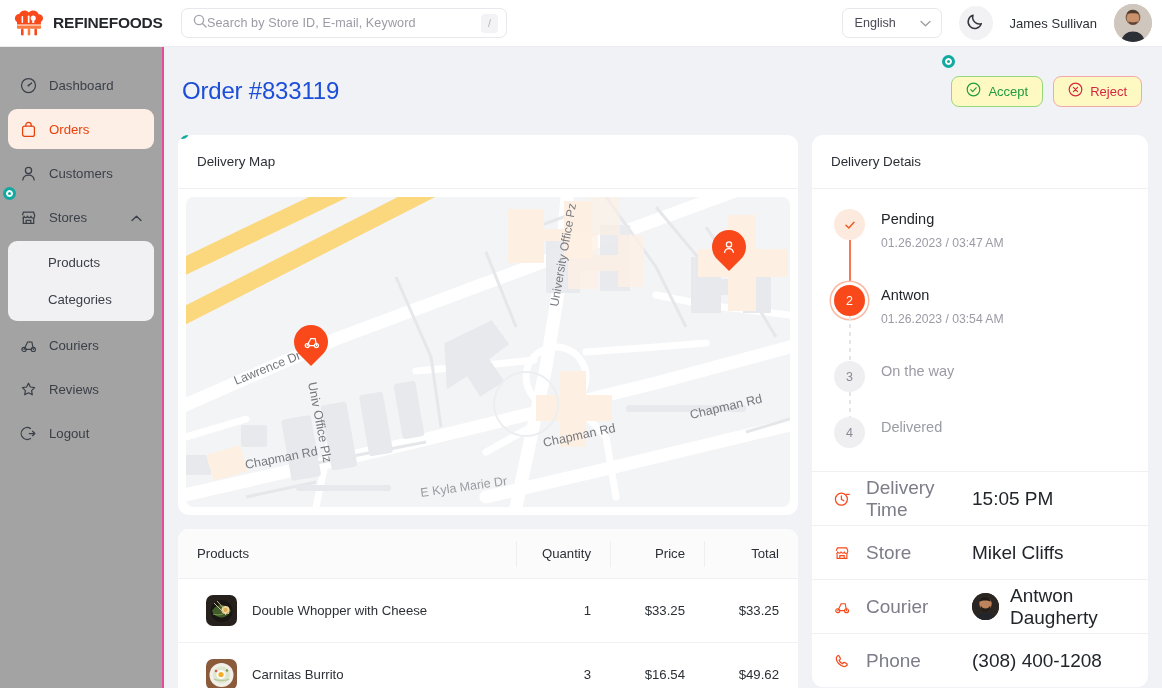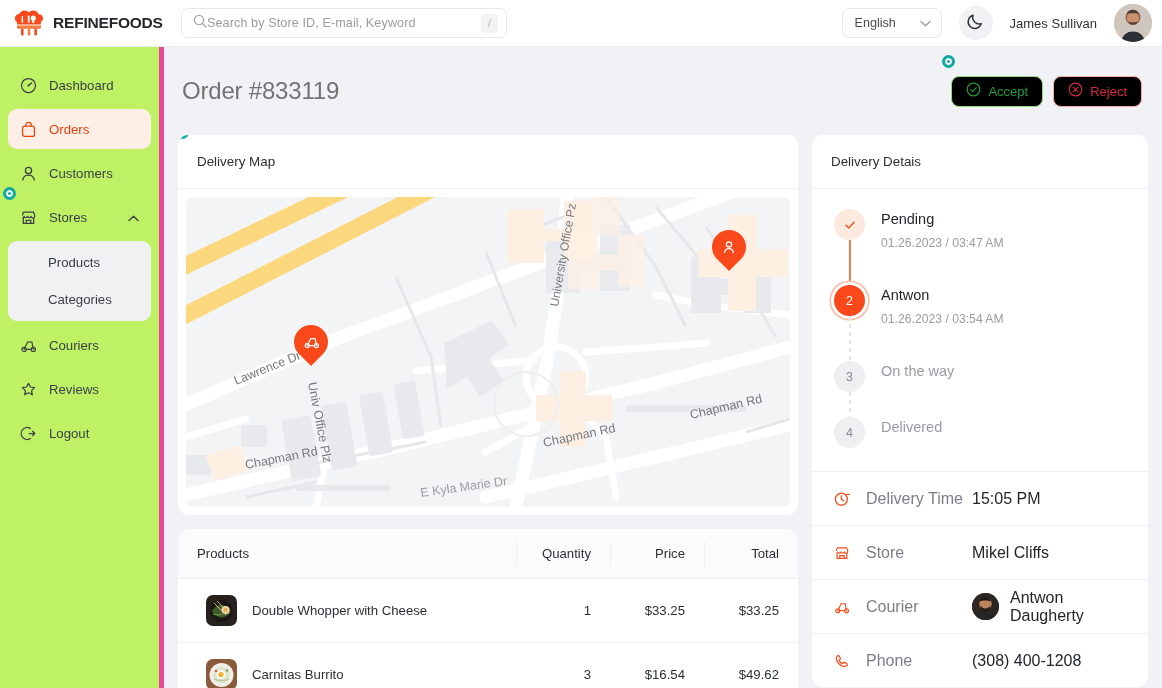--- a/index.html
+++ b/index.html
@@ -59,22 +59,22 @@
     width: 38px; height: 38px; border-radius: 50%; overflow: hidden;
     background: #d7cfc8; position: relative; flex: 0 0 auto;
   }
 
   
   .body { flex: 1; display: flex; min-height: 0; }
 
   
   .sidebar {
     width: 164px; min-width: 164px;
-    background: #bef264;
-    border-right: 5px solid #ec4899;
+    background: #a3a3a3;
+    border-right: 2px solid #ec4899;
     padding-top: 14px;
     position: relative;
   }
   .nav-item {
     height: 40px; margin: 4px 8px; border-radius: 9px;
     display: flex; align-items: center; gap: 12px;
     padding: 0 12px; font-size: 13.2px; color: #3b4048;
     position: relative;
   }
   .nav-item .ico { width: 17px; height: 17px; flex: 0 0 auto; display: flex; align-items: center; justify-content: center; }
@@ -94,24 +94,24 @@
   
   .main {
     flex: 1; min-width: 0; background: #f1f2f6;
     padding: 0 14px 0 14px;
     position: relative; overflow: hidden;
   }
   .page-head {
     height: 88px; display: flex; align-items: center;
     padding: 0 6px 0 4px; position: relative;
   }
-  .page-title { font-size: 24px; font-weight: 400; color: #737373; letter-spacing: -.2px; }
+  .page-title { font-size: 24px; font-weight: 400; color: #1d4ed8; letter-spacing: -.2px; }
   .head-actions { margin-left: auto; display: flex; gap: 10px; position: relative; }
   .btn {
-    height: 31px; border-radius: 8px; background: #000000;
+    height: 31px; border-radius: 8px; background: #fef9c3;
     display: flex; align-items: center; gap: 7px;
     padding: 0 14px; font-size: 13px;
   }
   .btn-accept { border: 1px solid #93d97c; color: #1f9c3c; }
   .btn-reject { border: 1px solid #f4a9a9; color: #d5283f; }
 
   .content { display: flex; gap: 14px; align-items: flex-start; }
   .col-left { width: 620px; flex: 0 0 620px; }
   .col-right { flex: 1; min-width: 0; }
 
@@ -175,21 +175,21 @@
   }
   .tl-line.solid { background: #f9764f; }
   .tl-line.dashed { background: repeating-linear-gradient(to bottom, #e4e4e9 0 4px, transparent 4px 8px); }
   .tl-body { padding-top: 2px; }
   .tl-label { font-size: 14.5px; color: #22262b; }
   .tl-label.muted { color: #9b9ba5; }
   .tl-time { font-size: 12.2px; color: #9b9ba5; margin-top: 9px; }
 
   .info-row {
     height: 54px; display: flex; align-items: center;
-    border-top: 1px solid #f0f0f3; padding: 0 22px; font-size: 16px;
+    border-top: 1px solid #f0f0f3; padding: 0 22px; font-size: 19px;
   }
   .info-ico { width: 17px; flex: 0 0 17px; display: flex; align-items: center; }
   .info-label { color: #7d7d89; margin-left: 15px; width: 106px; flex: 0 0 106px; }
   .info-value { color: #22262b; display: flex; align-items: center; gap: 11px; }
   .avatar-sm { width: 27px; height: 27px; border-radius: 50%; overflow: hidden; background: #4b3f38; position: relative; flex: 0 0 auto; }
 </style>
 </head>
 <body>
 
 <div class="app">

